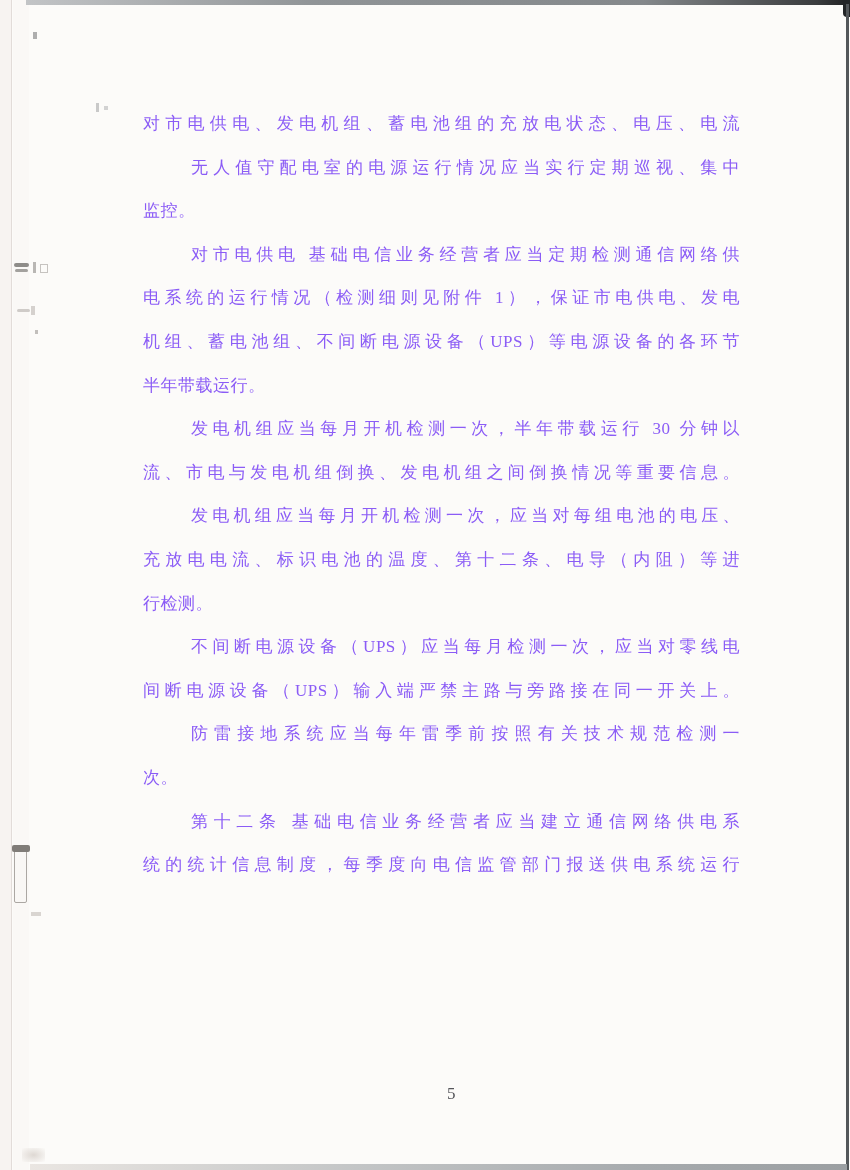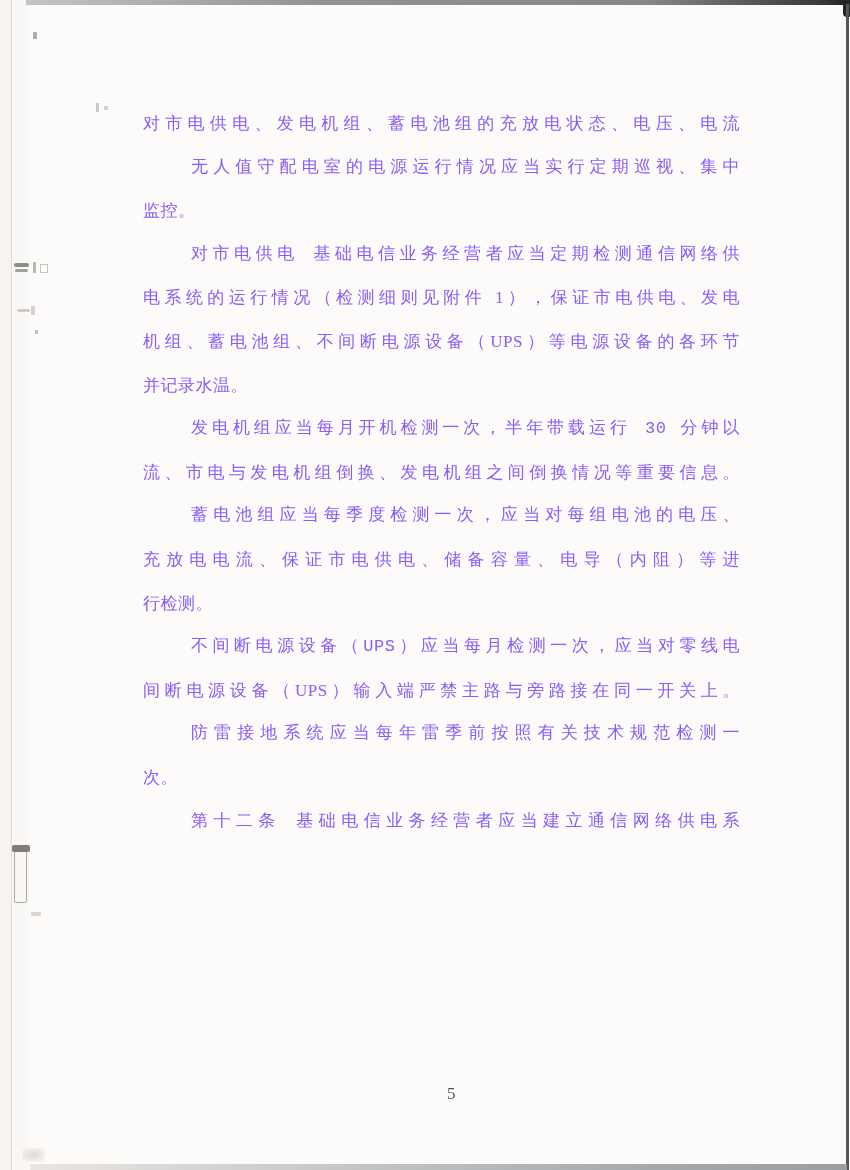--- a/index.html
+++ b/index.html
@@ -66,21 +66,21 @@
     font-size: 17px;
     letter-spacing: 0.5px;
   }
   .line {
     height: 43.6px;
     line-height: 43.6px;
     text-align: justify;
     text-align-last: justify;
     overflow: hidden;
   }
-  .line.indent { padding-left: 48px; font-family: Liberation Mono, monospace; }
+  .line.indent { padding-left: 48px; }
   .line.end { text-align-last: left; }
   .pagenum {
     position: absolute; left: 447px; top: 1084px;
     font-size: 17px; color: #55555a;
   }
 </style>
 </head>
 <body>
 
 <div class="sheet">
@@ -107,28 +107,29 @@
   <div class="smudge m-d3"></div>
   <div class="smudge m-e1"></div>
 
   <div class="textblock">
     <div class="line">对市电供电、发电机组、蓄电池组的充放电状态、电压、电流</div>
     <div class="line indent">无人值守配电室的电源运行情况应当实行定期巡视、集中</div>
     <div class="line end">监控。</div>
     <div class="line indent">对市电供电  基础电信业务经营者应当定期检测通信网络供</div>
     <div class="line">电系统的运行情况（检测细则见附件 1），保证市电供电、发电</div>
     <div class="line">机组、蓄电池组、不间断电源设备（UPS）等电源设备的各环节</div>
-    <div class="line end">并记录水温。</div>
+    <div class="line end">半年带载运行。</div>
     <div class="line indent">发电机组应当每月开机检测一次，半年带载运行 30 分钟以</div>
     <div class="line">流、市电与发电机组倒换、发电机组之间倒换情况等重要信息。</div>
-    <div class="line indent">蓄电池组应当每季度检测一次，应当对每组电池的电压、</div>
-    <div class="line">充放电电流、保证市电供电、储备容量、电导（内阻）等进</div>
+    <div class="line indent">发电机组应当每月开机检测一次，应当对每组电池的电压、</div>
+    <div class="line">充放电电流、标识电池的温度、第十二条、电导（内阻）等进</div>
     <div class="line end">行检测。</div>
     <div class="line indent">不间断电源设备（UPS）应当每月检测一次，应当对零线电</div>
     <div class="line">间断电源设备（UPS）输入端严禁主路与旁路接在同一开关上。</div>
     <div class="line indent">防雷接地系统应当每年雷季前按照有关技术规范检测一</div>
     <div class="line end">次。</div>
     <div class="line indent">第十二条  基础电信业务经营者应当建立通信网络供电系</div>
+    <div class="line">统的统计信息制度，每季度向电信监管部门报送供电系统运行</div>
   </div>
 
   <div class="pagenum">5</div>
 
 </div>
 
 </body></html>

